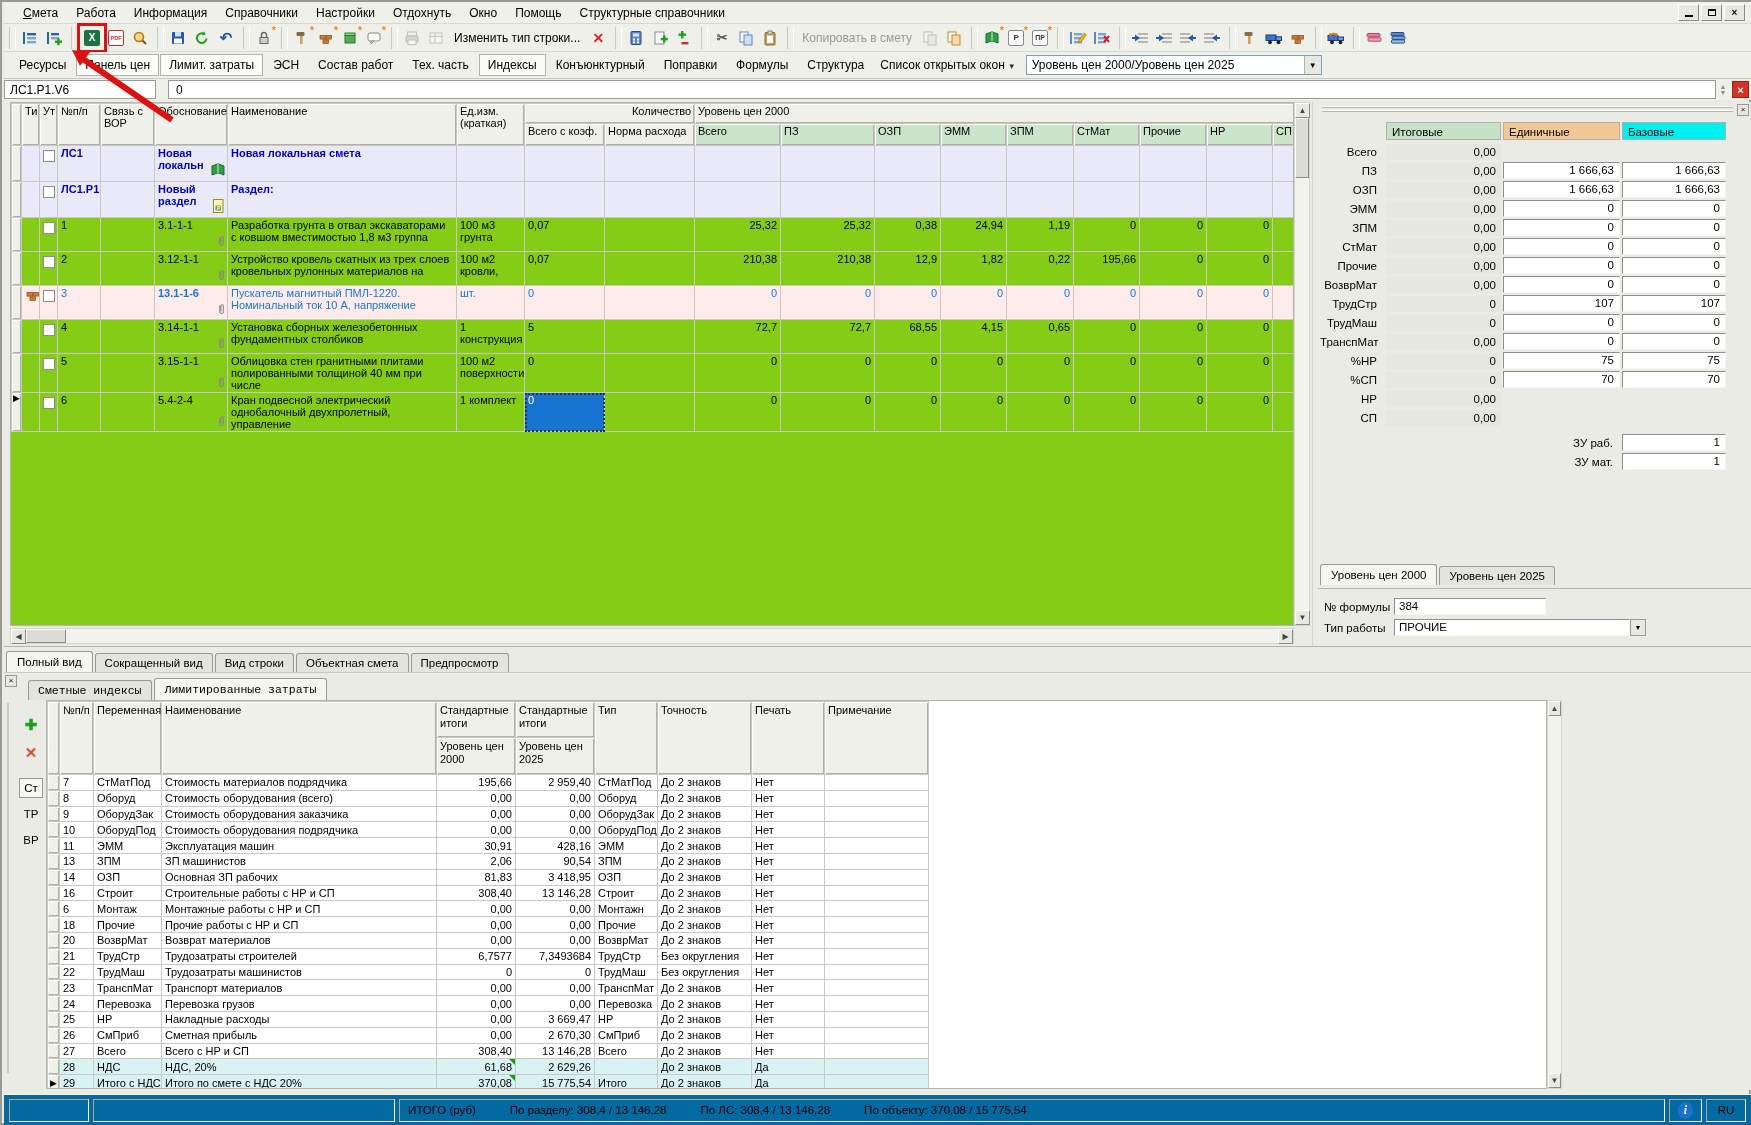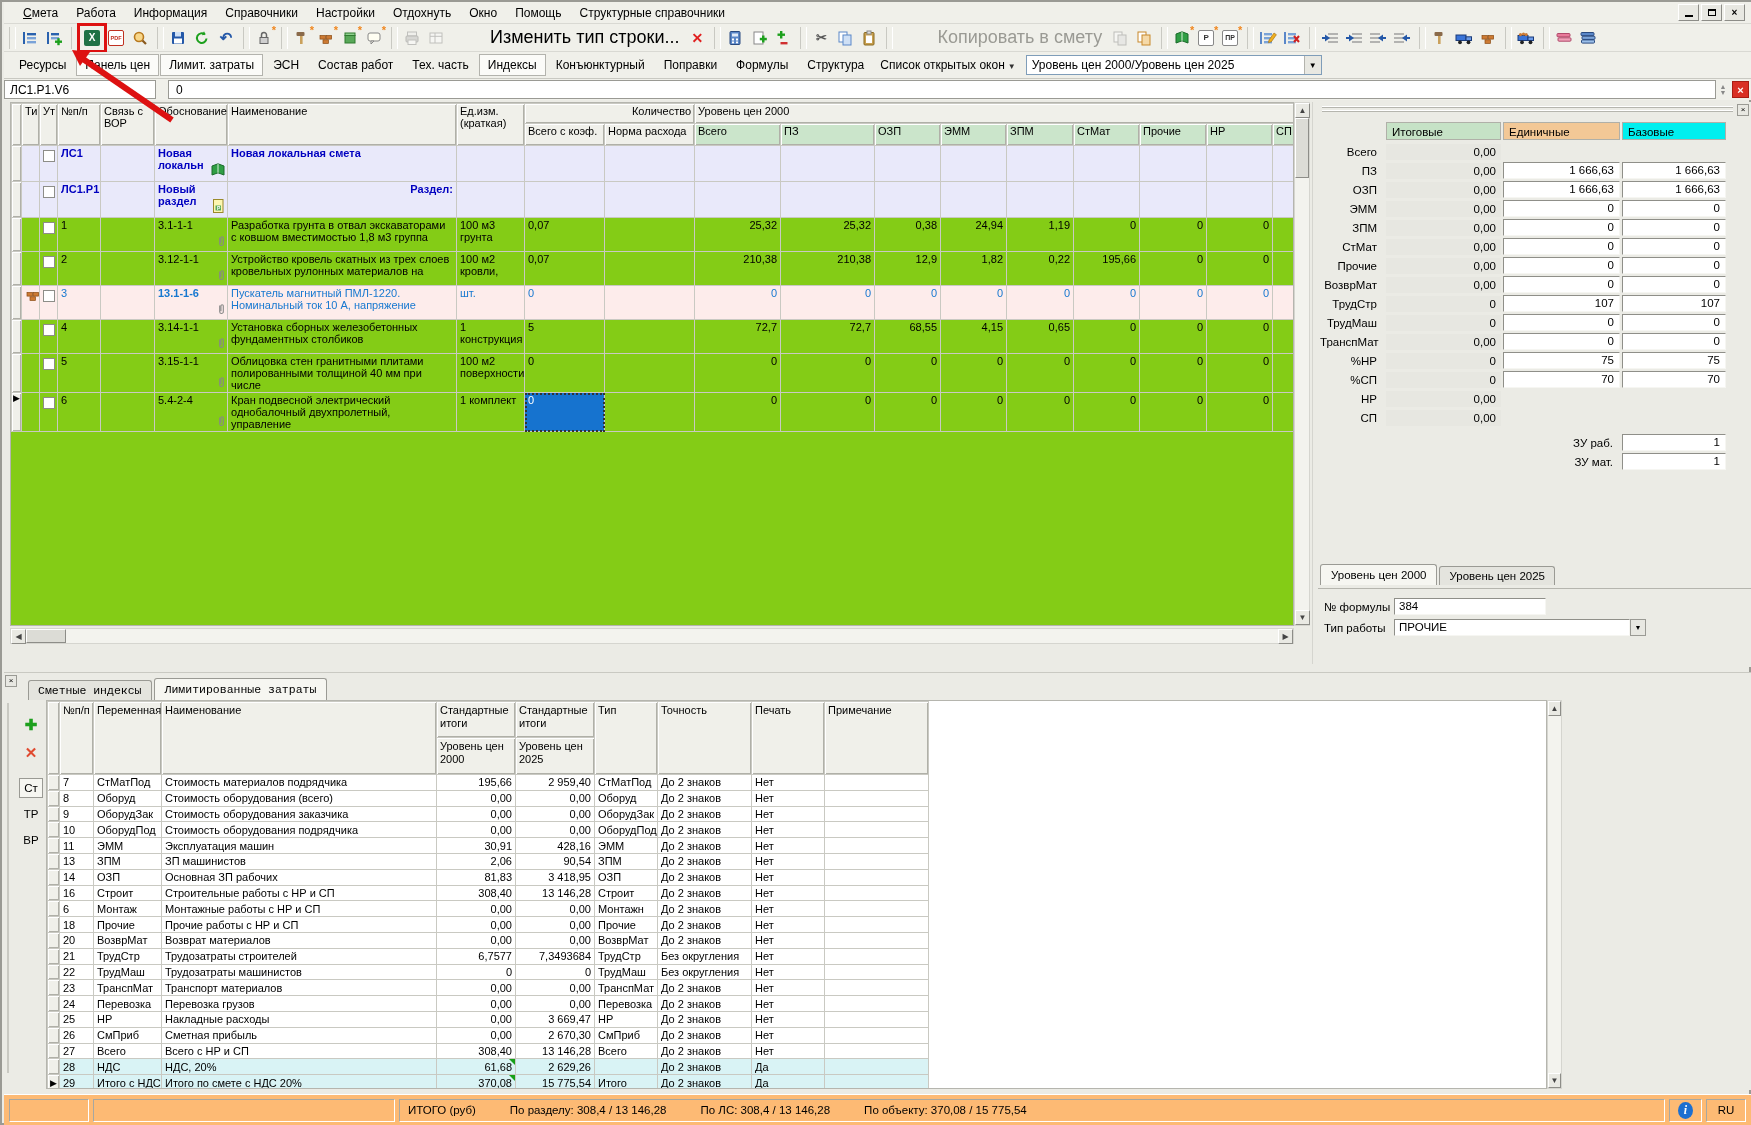--- a/index.html
+++ b/index.html
@@ -19,21 +19,21 @@
   
   .toolbar{position:absolute;left:2px;top:22px;width:1747px;height:28px;background:#f0f0ea;
            display:flex;align-items:center;border-bottom:1px solid #d9d9d3;}
   .tsep{width:7px;height:22px;border-left:1px solid #c9c9c2;border-right:1px solid #fff;margin:0 2px 0 5px;}
   .ticon{width:22px;height:22px;display:flex;align-items:center;justify-content:center;margin:0 1px;position:relative;}
   .ticon.dis{filter:grayscale(1);opacity:.45;}
   .ticon.hl::after{content:"";position:absolute;inset:-4px;border:3px solid #dd1111;}
   .ticon .star{position:absolute;top:-3px;right:-1px;color:#f0861e;font-weight:bold;font-size:11px;font-style:normal;}
   .fakeico{width:16px;height:16px;border-radius:2px;display:flex;align-items:center;justify-content:center;
            font-weight:bold;font-size:10px;}
-  .ttext{font-size:18px;padding:0 6px;white-space:nowrap;margin-left:36px;}
+  .ttext{font-size:12px;padding:0 6px;white-space:nowrap;}
   .ttext.dis{color:#9a9a94;}
   .glyph{font-size:15px;font-weight:bold;line-height:1;}
   
   .anno-arrow{position:absolute;left:55px;top:38px;width:140px;height:90px;z-index:60;pointer-events:none;}
   
   .ptabs{position:absolute;left:2px;top:50px;width:1747px;height:27px;background:#f0f0ea;display:flex;
          align-items:center;border-bottom:1px solid #c9c9c2;padding-left:6px;}
   .ptab{padding:4px 9px;font-size:12px;white-space:nowrap;margin-right:1px;}
   .ptab.pressed{background:#fbfbf8;border:1px solid #b3b3ad;padding:3px 8px;}
   .openwin{font-size:12px;margin:0 4px 0 6px;white-space:nowrap;}
@@ -63,21 +63,21 @@
   .mgrid td.num{text-align:right;white-space:nowrap;}
   .mgrid .gutter{background:#f0f0ea;box-shadow:inset 1px 1px 0 #fff, inset -1px -1px 0 #b0b0a8;
              text-align:center;font-size:9px;padding:0;}
   tr.r-ls td{background:#e9e9fa;color:#0000c0;font-weight:bold;}
   tr.r-ls td.gutter{background:#f0f0ea;color:#000;}
   tr.r-pink td{background:#fdeceb;color:#1778d0;}
   tr.r-pink td.gutter{background:#f0f0ea;color:#000;}
   .basis-cell{position:relative;}
   .basis-cell .clip{position:absolute;right:1px;bottom:1px;}
   .bigname{font-size:12px;}
-  .sect-name{padding-left:38px;font-size:12px;text-align:right;}
+  .sect-name{padding-left:38px;font-size:12px;}
   td.selcell{background:#1673cf;color:#fff;outline:2px dotted #333;outline-offset:-2px;}
   .cb{display:inline-block;width:12px;height:12px;background:#fff;border:1px solid #8d8d88;margin-top:3px;}
   
   .sb{position:absolute;background:#f3f3ee;border:1px solid #d5d5cf;display:flex;}
   .sb-btn{width:15px;height:15px;background:#e9e9e3;border:1px solid;border-color:#fff #8d8d88 #8d8d88 #fff;
           font-size:8px;color:#444;display:flex;align-items:center;justify-content:center;flex:none;}
   .sb-thumb{background:#dcdcd6;border:1px solid;border-color:#fff #8d8d88 #8d8d88 #fff;}
   
   .vsplit{position:absolute;left:1310px;top:100px;width:6px;height:562px;border-left:1px solid #d5d5cf;}
   .rpanel{position:absolute;left:1316px;top:100px;width:433px;height:565px;background:#ebebe5;}
@@ -129,21 +129,21 @@
          box-shadow:inset 1px 1px 0 #fff, inset -1px -1px 0 #b0b0a8;white-space:normal;}
   .btable thead th.b{font-weight:normal;margin-left:24px;}
   .btable tbody tr{height:15.8px;}
   .btable td.num{text-align:right;position:relative;}
   .btable td.gmark::after{content:"";position:absolute;top:0;right:0;border-left:6px solid transparent;border-top:6px solid #17a017;}
   .btable .gutter{background:#f0f0ea;box-shadow:inset 1px 1px 0 #fff, inset -1px -1px 0 #b0b0a8;text-align:center;font-size:9px;padding:0;}
   tr.hlrow td{background:#d9f3f5;}
   tr.hlrow td.gutter{background:#f0f0ea;}
   td.graycell{background:#a9a9a9;}
   
-  .statusbar{position:absolute;left:2px;top:1092px;width:1747px;height:31px;background:#fdba74;border-top:1px solid #fff;
+  .statusbar{position:absolute;left:2px;top:1092px;width:1747px;height:31px;background:#0369a1;border-top:1px solid #fff;
              display:flex;align-items:center;padding:0 3px;}
   .sseg{border:1px solid;border-color:#a7a7a1 #fff #fff #a7a7a1;height:23px;margin:0 2px;display:flex;
         align-items:center;padding:0 8px;font-size:11.5px;}
   .sseg .part{margin-right:34px;white-space:nowrap;}
   .info-i{width:17px;height:17px;border-radius:50%;background:#1d6fd0;color:#fff;
           font-family:"Liberation Serif",serif;font-style:italic;font-weight:bold;font-size:12px;
           display:flex;align-items:center;justify-content:center;}
 </style>
 </head>
 <body>
@@ -896,20 +896,27 @@
     </div>
     <div class="rp-frow">
       <span class="rp-flab">Тип работы</span>
       <span class="rp-select">
         <span class="rp-input" style="flex:1;">ПРОЧИЕ</span>
         <span class="sel-btn">▼</span>
       </span>
     </div>
   </div>
 
+  <div class="viewtabs" id="viewtabs">
+      <span class="tab active">Полный вид</span>
+      <span class="tab">Сокращенный вид</span>
+      <span class="tab">Вид строки</span>
+      <span class="tab">Объектная смета</span>
+      <span class="tab">Предпросмотр</span>
+    </div>
 
   <div class="bdock">
     <span class="bd-close">×</span>
     <span class="bd-grip"></span>
     <div class="bd-tabs" id="bdtabs">
         <span class="tab">Сметные индексы</span>
         <span class="tab active">Лимитированные затраты</span>
       </div>
     <div class="bd-tools">
       <span class="bd-btn" style="color:#1da01d;">✚</span>

